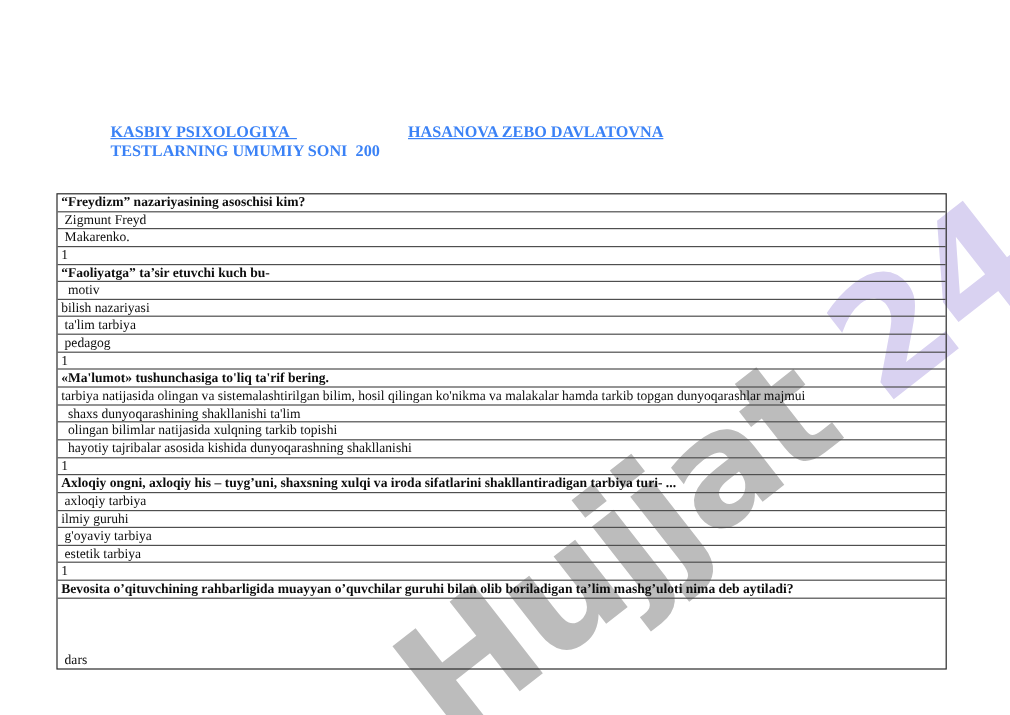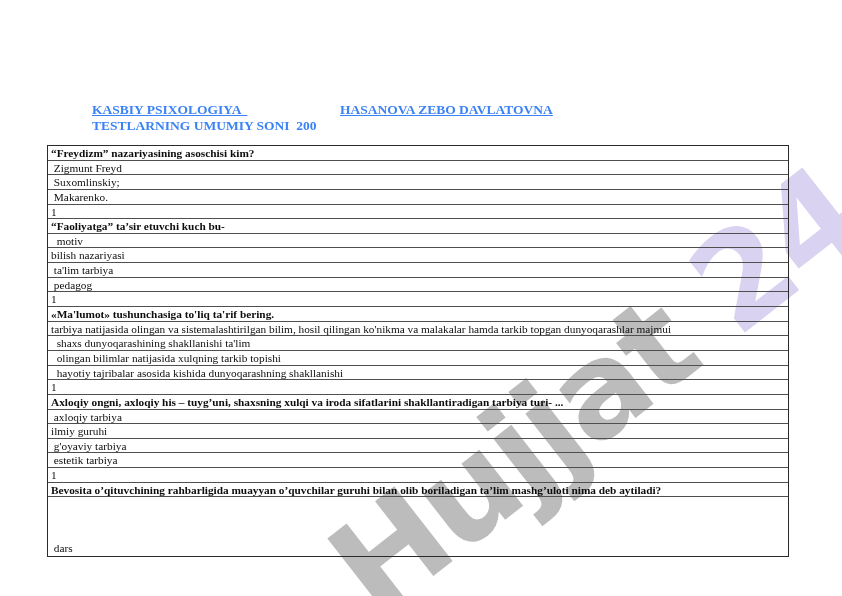--- a/index.html
+++ b/index.html
@@ -60,21 +60,21 @@
   }
   .subtitle {
     margin-top: 0px;
     white-space: pre;
   }
 
   
   .qtable {
     position: absolute;
     left: 47px;
-    top: 145px;
+    top: 161px;
     width: 742px;
     border: 1.5px solid #2a2a2a;
     box-sizing: border-box;
     background: transparent;
     z-index: 2;
   }
   .trow {
     height: 14.65px;
     line-height: 14.2px;
     box-sizing: border-box;
@@ -101,21 +101,20 @@
     <div class="header-line1">
       <span class="doc-title">KASBIY PSIXOLOGIYA  </span>
       <span class="doc-title right">HASANOVA ZEBO DAVLATOVNA</span>
     </div>
     <div class="subtitle">TESTLARNING UMUMIY SONI  200</div>
   </div>
 
   <div class="qtable">
       <div class="trow bold">“Freydizm” nazariyasining asoschisi kim?</div>
       <div class="trow"> Zigmunt Freyd</div>
-      <div class="trow"> Suxomlinskiy;</div>
       <div class="trow"> Makarenko.</div>
       <div class="trow">1</div>
       <div class="trow bold">“Faoliyatga” ta’sir etuvchi kuch bu-</div>
       <div class="trow">  motiv</div>
       <div class="trow">bilish nazariyasi</div>
       <div class="trow"> ta'lim tarbiya</div>
       <div class="trow"> pedagog</div>
       <div class="trow">1</div>
       <div class="trow bold">«Ma'lumot» tushunchasiga to'liq ta'rif bering.</div>
       <div class="trow">tarbiya natijasida olingan va sistemalashtirilgan bilim, hosil qilingan ko'nikma va malakalar hamda tarkib topgan dunyoqarashlar majmui</div>

